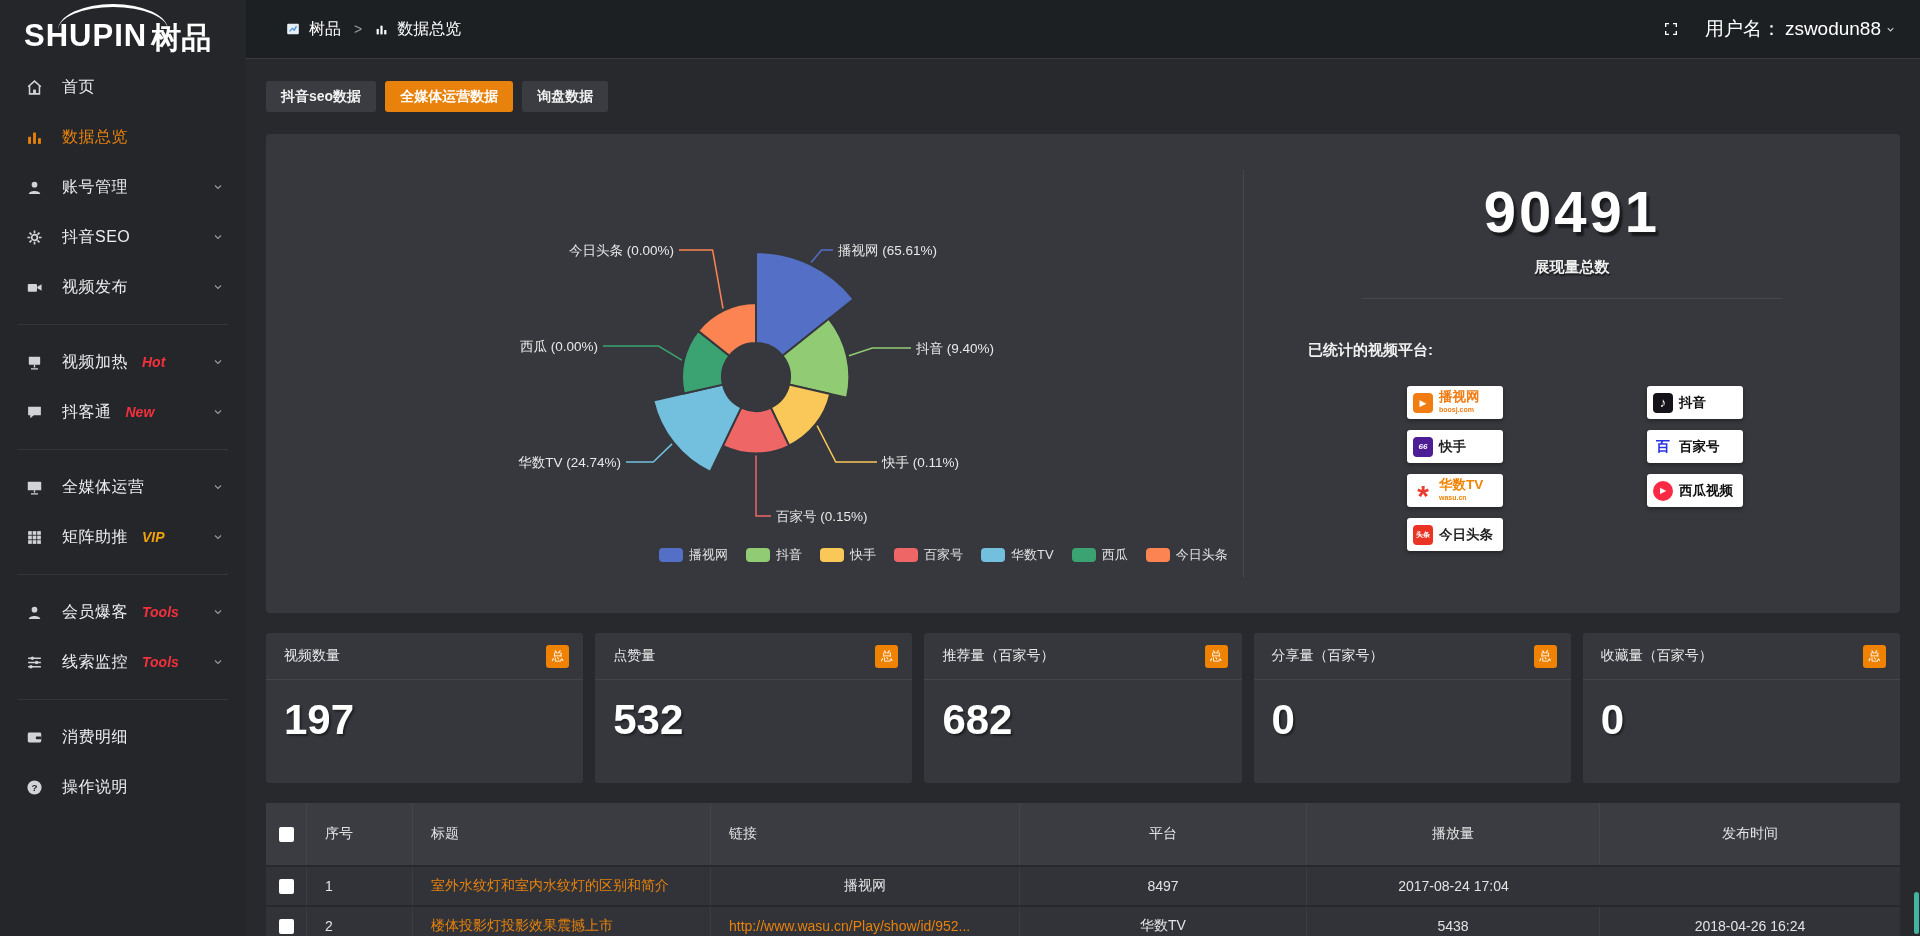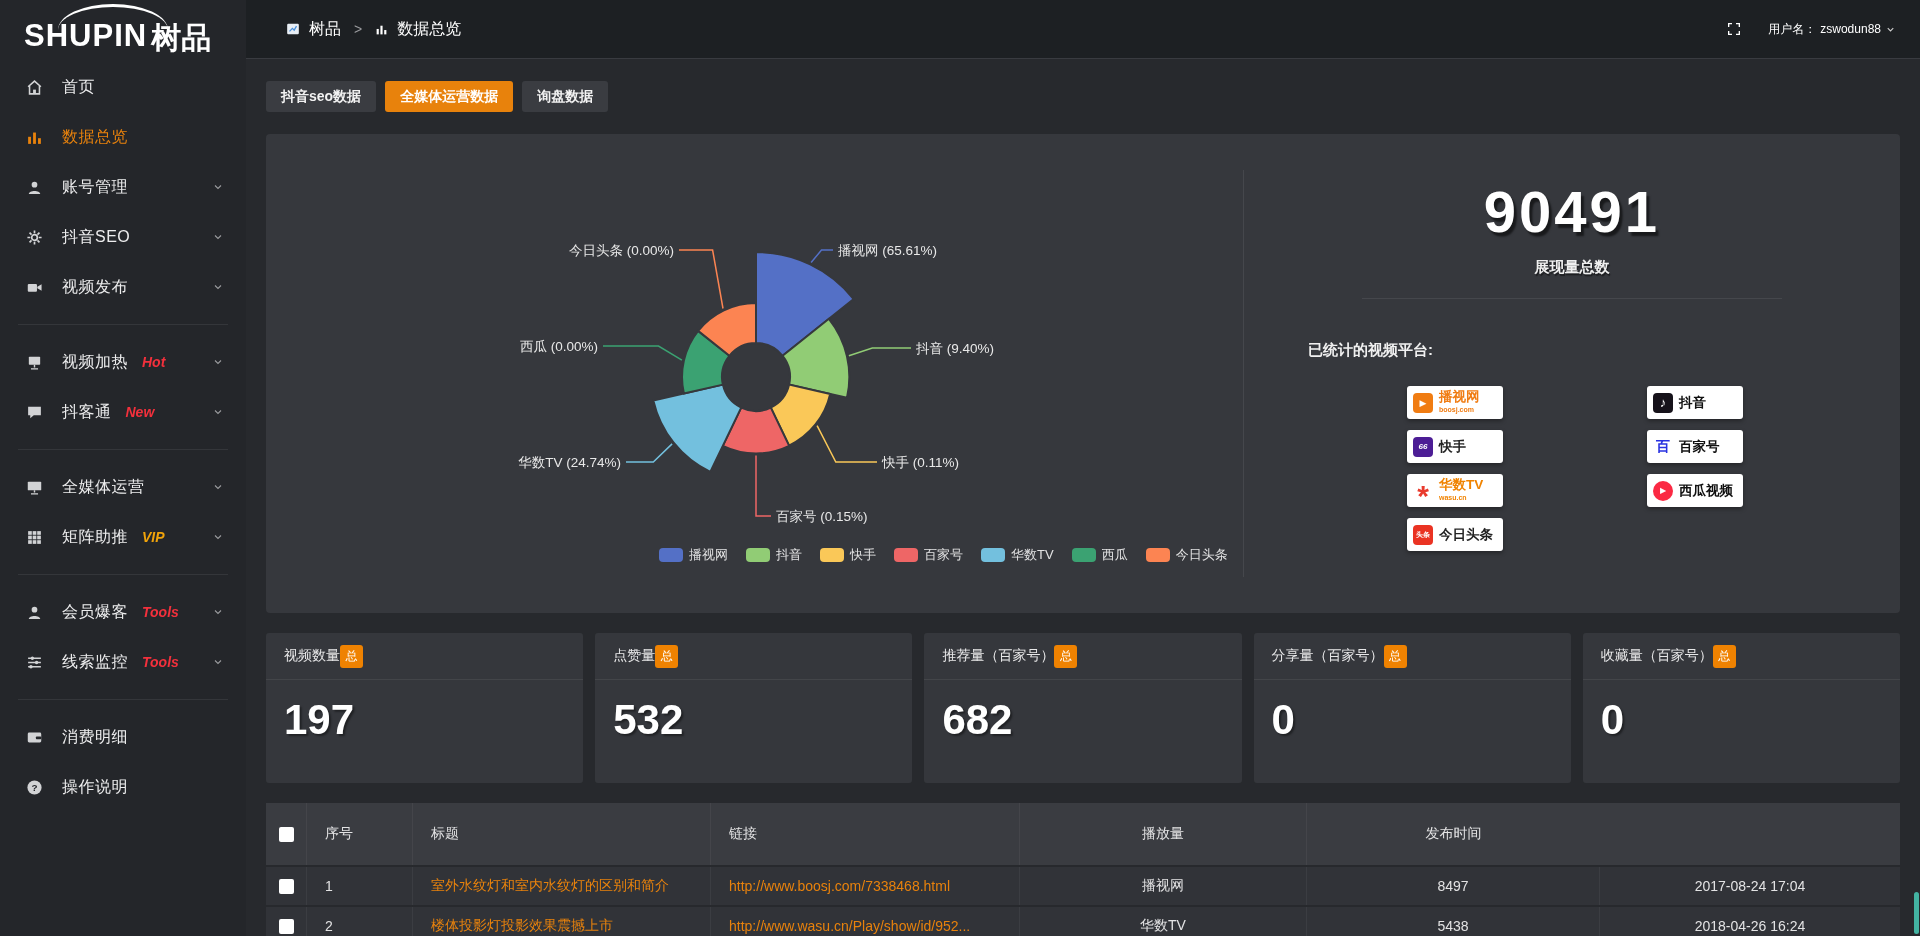--- a/index.html
+++ b/index.html
@@ -41,21 +41,21 @@
   .nchev svg{width:12px;height:12px;}
   .nav-divider{height:1px;background:#34363a;margin:12px 18px;}
   
   .topbar{position:absolute;left:246px;right:0;top:0;height:59px;background:var(--top);border-bottom:1px solid #393b40;display:flex;align-items:center;padding:0 24px 0 40px;z-index:2;}
   .crumb{display:flex;align-items:center;gap:9px;}
   .crumb-ico{display:flex;align-items:center;}
   .crumb-txt{font-size:16px;color:#fff;}
   .crumb-sep{color:#9a9b9e;font-size:14px;margin:0 4px;}
   .topbar-right{margin-left:auto;display:flex;align-items:center;gap:26px;}
   .fs-ico{display:flex;align-items:center;cursor:pointer;}
-  .userbox{display:flex;align-items:center;gap:4px;font-size:12px;color:#fff;cursor:pointer;}
+  .userbox{display:flex;align-items:center;gap:4px;font-size:19px;color:#fff;cursor:pointer;}
   
   .content{position:absolute;left:246px;top:60px;right:0;bottom:0;padding:0 20px;}
   .tabs{margin-top:21px;display:flex;gap:9px;}
   .tab{height:31px;padding:0 15px;background:#3a3c41;border:none;border-radius:3px;color:#f2f2f2;font-size:14px;font-weight:600;font-family:inherit;cursor:pointer;display:flex;align-items:center;}
   .tab.active{background:var(--accent);color:#fff;}
   
   .chart-panel{margin-top:22px;height:479px;background:var(--panel);border-radius:4px;position:relative;}
   .pie-area{position:absolute;left:0;top:0;width:977px;height:479px;}
   .legend{position:absolute;left:393px;top:412px;display:flex;gap:18px;align-items:center;}
   .legend-item{display:flex;align-items:center;gap:6px;cursor:pointer;}
@@ -78,21 +78,21 @@
   .gi-boosj{font-size:9px;}
   .gi-kuaishou{font-size:8px;font-style:italic;}
   .gi-wasu{font-size:30px;line-height:6px;padding-top:10px;}
   .gi-toutiao{font-size:7px;}
   .gi-douyin{font-size:13px;}
   .gi-baijiahao{font-size:14px;}
   .gi-xigua{font-size:8px;border-radius:50%;}
   
   .stat-row{margin-top:20px;display:flex;gap:12px;}
   .stat-card{flex:1;height:150px;background:var(--card);border-radius:3px;}
-  .stat-head{height:47px;display:flex;align-items:center;justify-content:flex-start;padding:0 14px 0 18px;border-bottom:1px solid #434549;}
+  .stat-head{height:47px;display:flex;align-items:center;justify-content:space-between;padding:0 14px 0 18px;border-bottom:1px solid #434549;}
   .stat-title{font-size:14px;color:#e8e8e9;}
   .stat-badge{width:23px;height:23px;background:#ef8201;border-radius:3px;color:#fff;font-size:12px;display:flex;align-items:center;justify-content:center;cursor:pointer;}
   .stat-value{padding:16px 0 0 18px;font-size:42px;font-weight:bold;color:#fff;text-shadow:2px 2px 2px rgba(0,0,0,.4);}
   
   .vtable{margin-top:20px;}
   .trow{display:grid;grid-template-columns:41px 106px 298px 309px 287px 293px 300px;align-items:center;}
   .trow.head{background:#3a3c41;height:62px;}
   .trow.body{background:#313338;height:38px;margin-top:2px;}
   .trow.partial{background:#393b40;height:12px;margin-top:2px;}
   .tcell{font-size:14px;color:#e3e3e4;padding-left:18px;height:100%;display:flex;align-items:center;border-right:1px solid rgba(255,255,255,.05);white-space:nowrap;overflow:hidden;}
@@ -524,31 +524,31 @@
   </section>
 
   <section class="vtable">
     <div class="trow head">
       <div class="tcell cb">
           <span class="cbox"></span>
         </div>
       <div class="tcell">序号</div>
       <div class="tcell">标题</div>
       <div class="tcell">链接</div>
+      <div class="tcell center">平台</div>
       <div class="tcell center">播放量</div>
       <div class="tcell center">发布时间</div>
     </div>
 
     <div class="trow body">
       <div class="tcell cb">
           <span class="cbox"></span>
         </div>
       <div class="tcell">1</div>
       <div class="tcell orange">室外水纹灯和室内水纹灯的区别和简介</div>
-      <div class="tcell orange">http://www.boosj.com/7338468.html</div>
       <div class="tcell center">播视网</div>
       <div class="tcell center">8497</div>
       <div class="tcell center">2017-08-24 17:04</div>
     </div>
 
     <div class="trow body">
       <div class="tcell cb">
           <span class="cbox"></span>
         </div>
       <div class="tcell">2</div>

